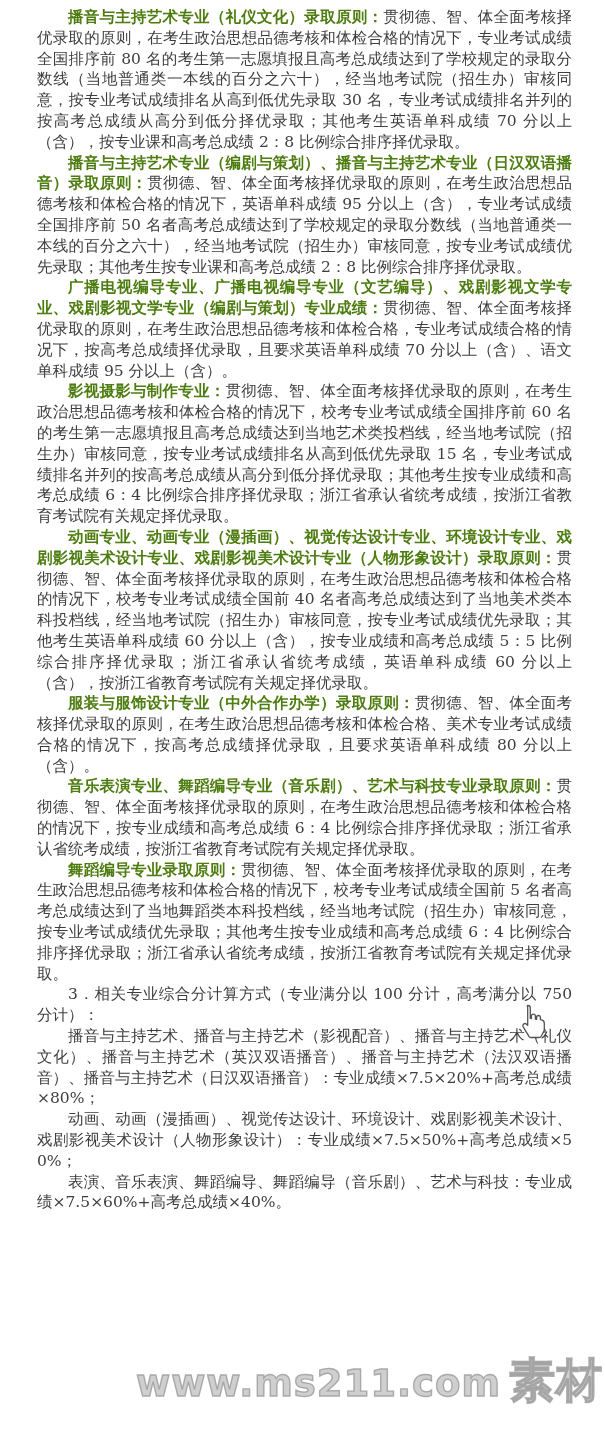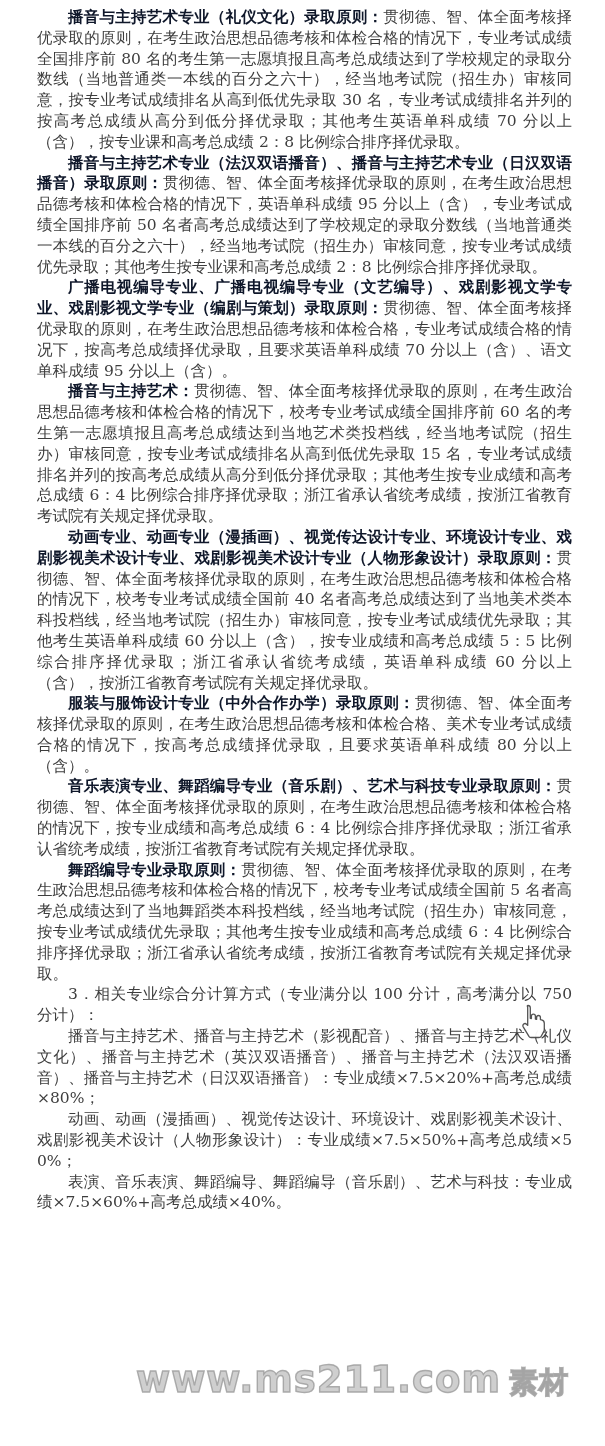--- a/index.html
+++ b/index.html
@@ -22,39 +22,39 @@
     text-align: justify;
   }
   .doc p {
     margin: 0;
     padding: 0;
     text-indent: 2em;
     word-break: break-all;
   }
   .doc .lead {
     font-weight: bold;
-    color: #0f172a;
+    color: #4d7c0f;
   }
   .watermark {
     position: absolute;
     left: 136px;
     top: 1370px;
     z-index: 5;
     white-space: nowrap;
     pointer-events: none;
     font-family: "DejaVu Sans", "Liberation Sans", sans-serif;
     font-weight: 700;
     font-size: 37px;
     letter-spacing: 1px;
     color: rgba(210, 210, 210, 0.18);
     -webkit-text-stroke: 1.4px rgba(150, 150, 150, 0.75);
     text-shadow: 0 0 1px rgba(160,160,160,0.5);
   }
   .watermark .wm-cn {
-    font-size: 29px;
+    font-size: 46px;
     margin-left: 8px;
   }
   .cursor {
     position: absolute;
     left: 519px;
     top: 1003px;
     width: 28px;
     height: 38px;
     z-index: 6;
     pointer-events: none;
@@ -62,26 +62,26 @@
 </style>
 </head>
 <body>
 
 <div class="page">
 
   <div class="doc" id="doc-body">
     <p><span class="lead">播音与主持艺术专业（礼仪文化）录取原则：</span><span class="body-text">贯彻德、智、体全面考核择优录取的原则，在考生政治思想品德考核和体检合格的情况下，专业考试成绩全国排序前 80 名的考生第一志愿填报且高考总成绩达到了学校规定的录取分数线（当地普通类一本线的百分之六十），经当地考试院（招生办）审核同意，按专业考试成绩排名从高到低优先录取 30 名，专业考试成绩排名并列的按高考总成绩从高分到低分择优录取；其他考生英语单科成绩 70 分以上（含），按专业课和高考总成绩 2：8 比例综合排序择优录取。</span></p>
 
 
-    <p><span class="lead">播音与主持艺术专业（法汉双语播音）、播音与主持艺术专业（日汉双语播音）录取原则：</span><span class="body-text">贯彻德、智、体全面考核择优录取的原则，在考生政治思想品德考核和体检合格的情况下，英语单科成绩 95 分以上（含），专业考试成绩全国排序前 50 名者高考总成绩达到了学校规定的录取分数线（当地普通类一本线的百分之六十），经当地考试院（招生办）审核同意，按专业考试成绩优先录取；其他考生按专业课和高考总成绩 2：8 比例综合排序择优录取。</span></p>
+    <p><span class="lead">播音与主持艺术专业（编剧与策划）、播音与主持艺术专业（日汉双语播音）录取原则：</span><span class="body-text">贯彻德、智、体全面考核择优录取的原则，在考生政治思想品德考核和体检合格的情况下，英语单科成绩 95 分以上（含），专业考试成绩全国排序前 50 名者高考总成绩达到了学校规定的录取分数线（当地普通类一本线的百分之六十），经当地考试院（招生办）审核同意，按专业考试成绩优先录取；其他考生按专业课和高考总成绩 2：8 比例综合排序择优录取。</span></p>
 
 
-    <p><span class="lead">广播电视编导专业、广播电视编导专业（文艺编导）、戏剧影视文学专业、戏剧影视文学专业（编剧与策划）录取原则：</span><span class="body-text">贯彻德、智、体全面考核择优录取的原则，在考生政治思想品德考核和体检合格，专业考试成绩合格的情况下，按高考总成绩择优录取，且要求英语单科成绩 70 分以上（含）、语文单科成绩 95 分以上（含）。</span></p>
+    <p><span class="lead">广播电视编导专业、广播电视编导专业（文艺编导）、戏剧影视文学专业、戏剧影视文学专业（编剧与策划）专业成绩：</span><span class="body-text">贯彻德、智、体全面考核择优录取的原则，在考生政治思想品德考核和体检合格，专业考试成绩合格的情况下，按高考总成绩择优录取，且要求英语单科成绩 70 分以上（含）、语文单科成绩 95 分以上（含）。</span></p>
 
-    <p><span class="lead">播音与主持艺术：</span><span class="body-text">贯彻德、智、体全面考核择优录取的原则，在考生政治思想品德考核和体检合格的情况下，校考专业考试成绩全国排序前 60 名的考生第一志愿填报且高考总成绩达到当地艺术类投档线，经当地考试院（招生办）审核同意，按专业考试成绩排名从高到低优先录取 15 名，专业考试成绩排名并列的按高考总成绩从高分到低分择优录取；其他考生按专业成绩和高考总成绩 6：4 比例综合排序择优录取；浙江省承认省统考成绩，按浙江省教育考试院有关规定择优录取。</span></p>
+    <p><span class="lead">影视摄影与制作专业：</span><span class="body-text">贯彻德、智、体全面考核择优录取的原则，在考生政治思想品德考核和体检合格的情况下，校考专业考试成绩全国排序前 60 名的考生第一志愿填报且高考总成绩达到当地艺术类投档线，经当地考试院（招生办）审核同意，按专业考试成绩排名从高到低优先录取 15 名，专业考试成绩排名并列的按高考总成绩从高分到低分择优录取；其他考生按专业成绩和高考总成绩 6：4 比例综合排序择优录取；浙江省承认省统考成绩，按浙江省教育考试院有关规定择优录取。</span></p>
 
     <p><span class="lead">动画专业、动画专业（漫插画）、视觉传达设计专业、环境设计专业、戏剧影视美术设计专业、戏剧影视美术设计专业（人物形象设计）录取原则：</span><span class="body-text">贯彻德、智、体全面考核择优录取的原则，在考生政治思想品德考核和体检合格的情况下，校考专业考试成绩全国前 40 名者高考总成绩达到了当地美术类本科投档线，经当地考试院（招生办）审核同意，按专业考试成绩优先录取；其他考生英语单科成绩 60 分以上（含），按专业成绩和高考总成绩 5：5 比例综合排序择优录取；浙江省承认省统考成绩，英语单科成绩 60 分以上（含），按浙江省教育考试院有关规定择优录取。</span></p>
 
     <p><span class="lead">服装与服饰设计专业（中外合作办学）录取原则：</span><span class="body-text">贯彻德、智、体全面考核择优录取的原则，在考生政治思想品德考核和体检合格、美术专业考试成绩合格的情况下，按高考总成绩择优录取，且要求英语单科成绩 80 分以上（含）。</span></p>
 
     <p><span class="lead">音乐表演专业、舞蹈编导专业（音乐剧）、艺术与科技专业录取原则：</span><span class="body-text">贯彻德、智、体全面考核择优录取的原则，在考生政治思想品德考核和体检合格的情况下，按专业成绩和高考总成绩 6：4 比例综合排序择优录取；浙江省承认省统考成绩，按浙江省教育考试院有关规定择优录取。</span></p>
 
     <p><span class="lead">舞蹈编导专业录取原则：</span><span class="body-text">贯彻德、智、体全面考核择优录取的原则，在考生政治思想品德考核和体检合格的情况下，校考专业考试成绩全国前 5 名者高考总成绩达到了当地舞蹈类本科投档线，经当地考试院（招生办）审核同意，按专业考试成绩优先录取；其他考生按专业成绩和高考总成绩 6：4 比例综合排序择优录取；浙江省承认省统考成绩，按浙江省教育考试院有关规定择优录取。</span></p>
 
     <p><span class="lead"></span><span class="body-text">3．相关专业综合分计算方式（专业满分以 100 分计，高考满分以 750 分计）：</span></p>

